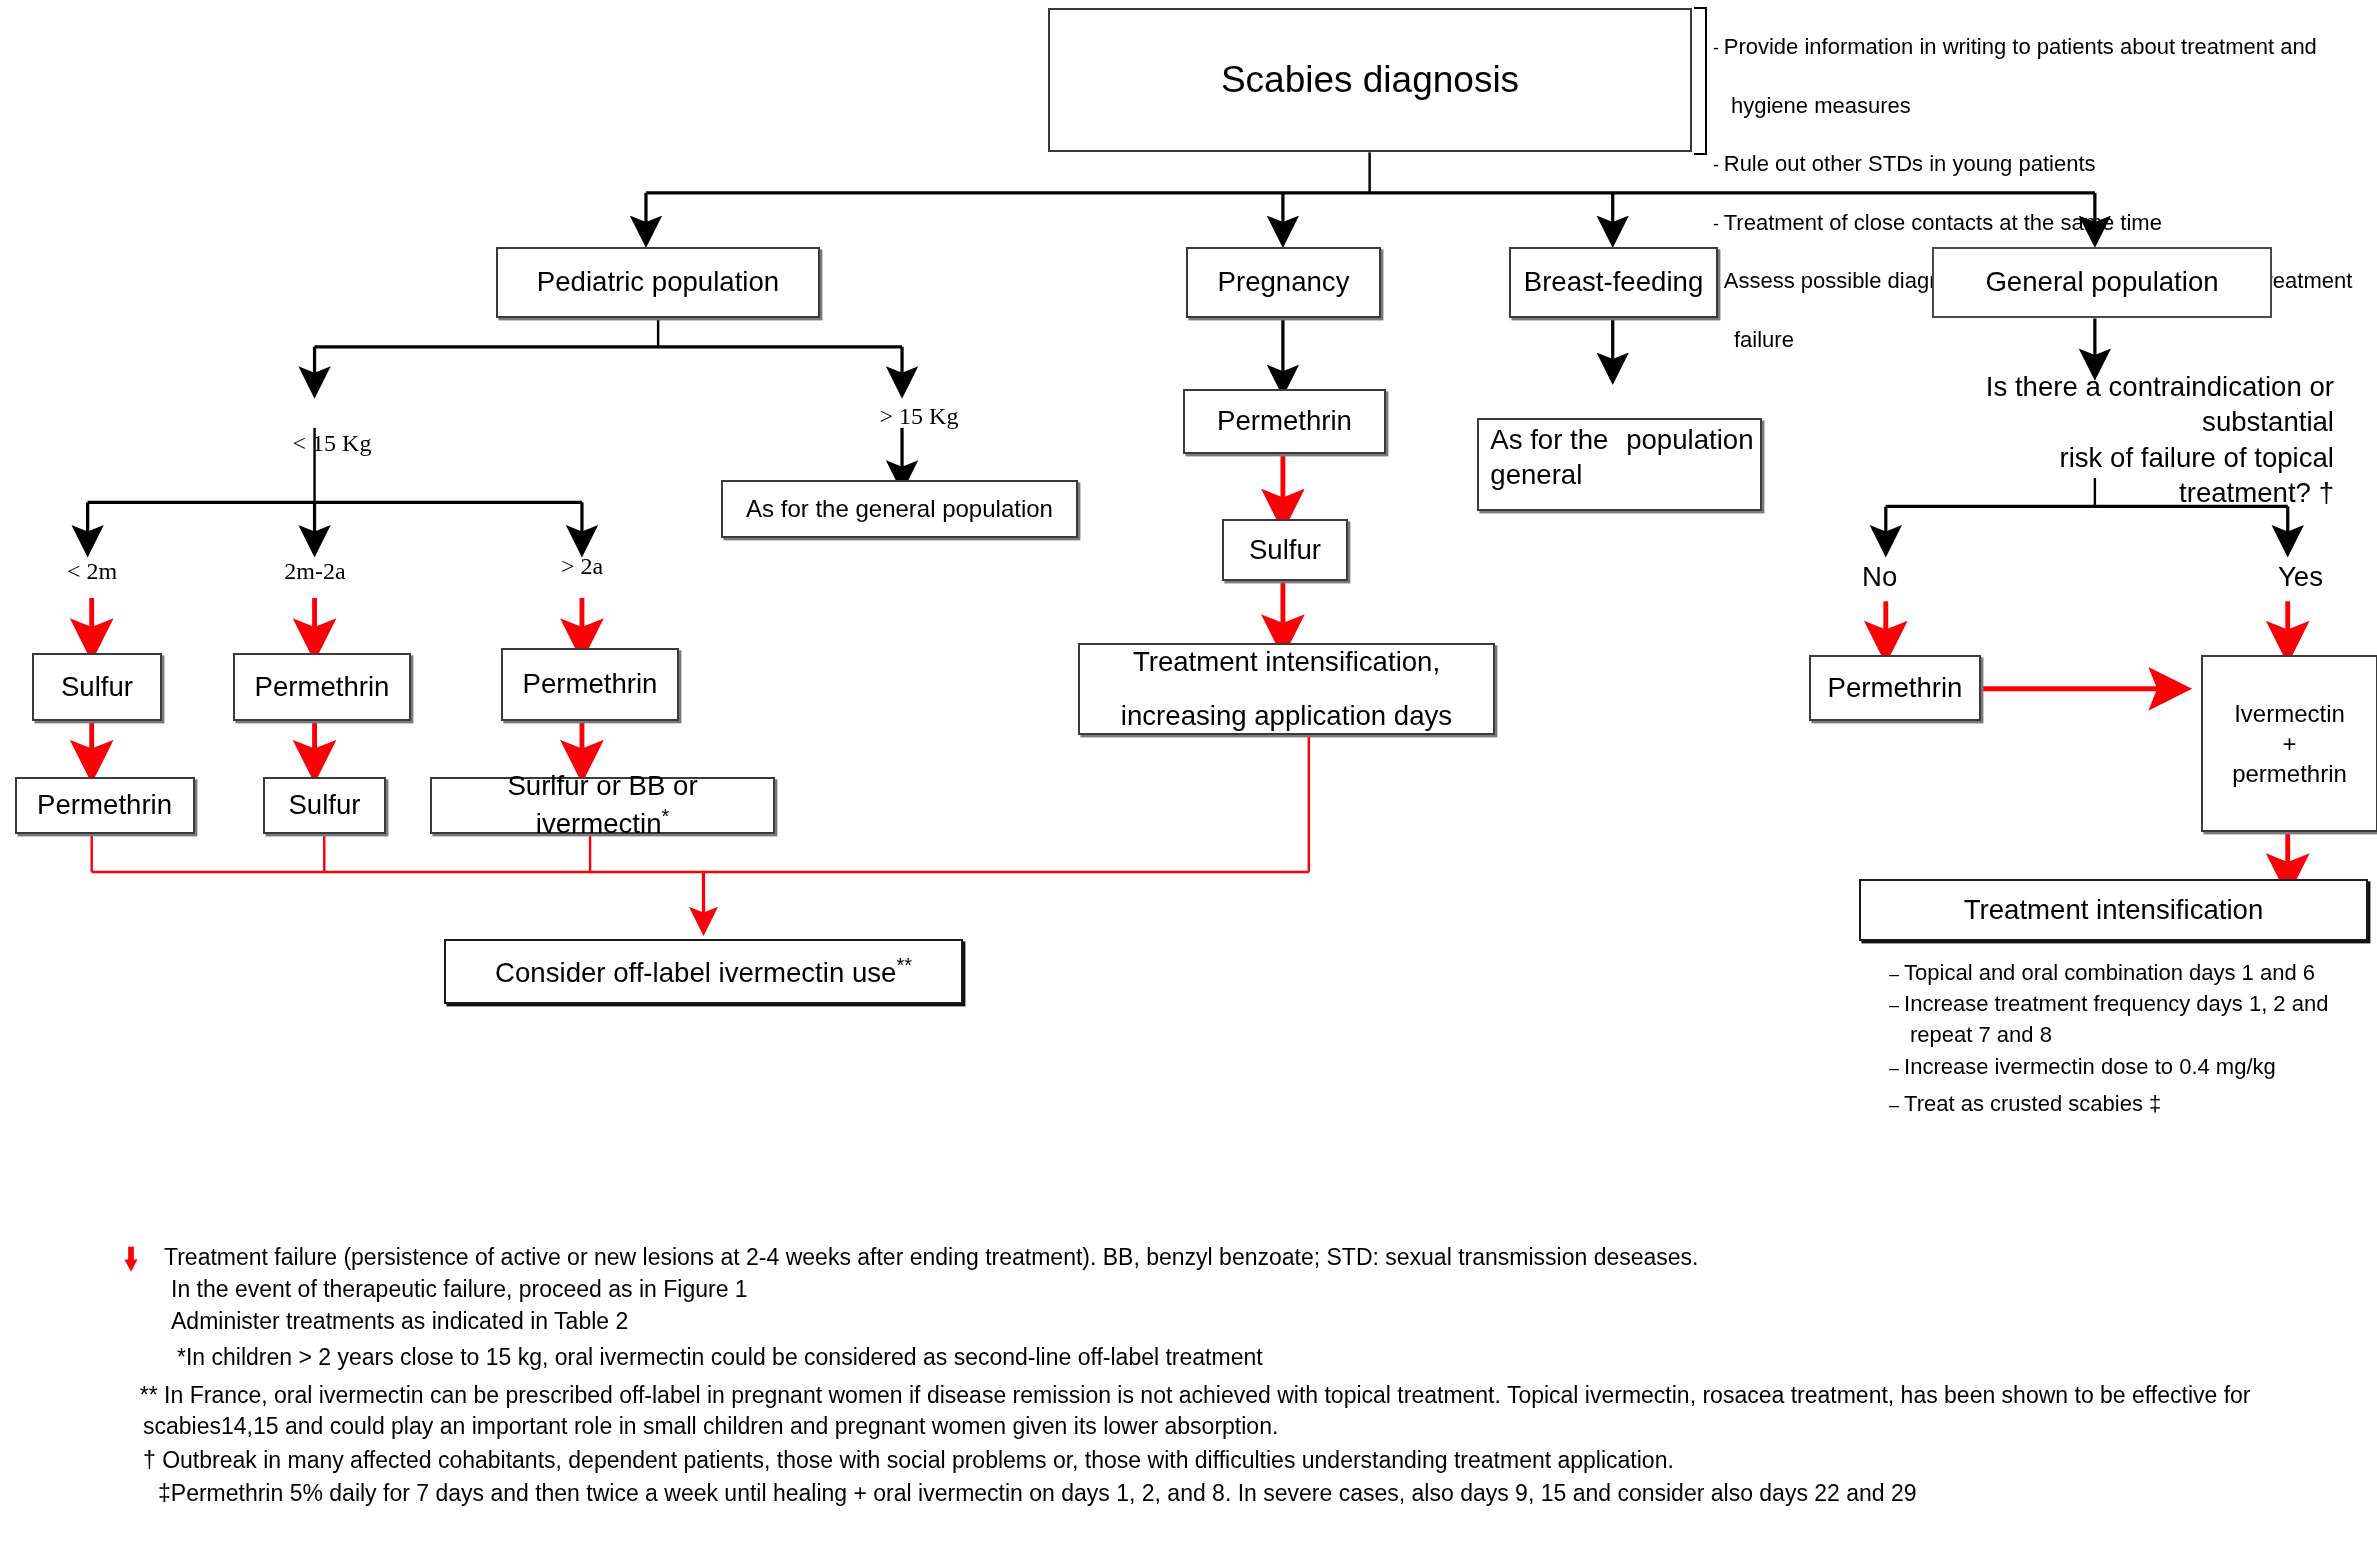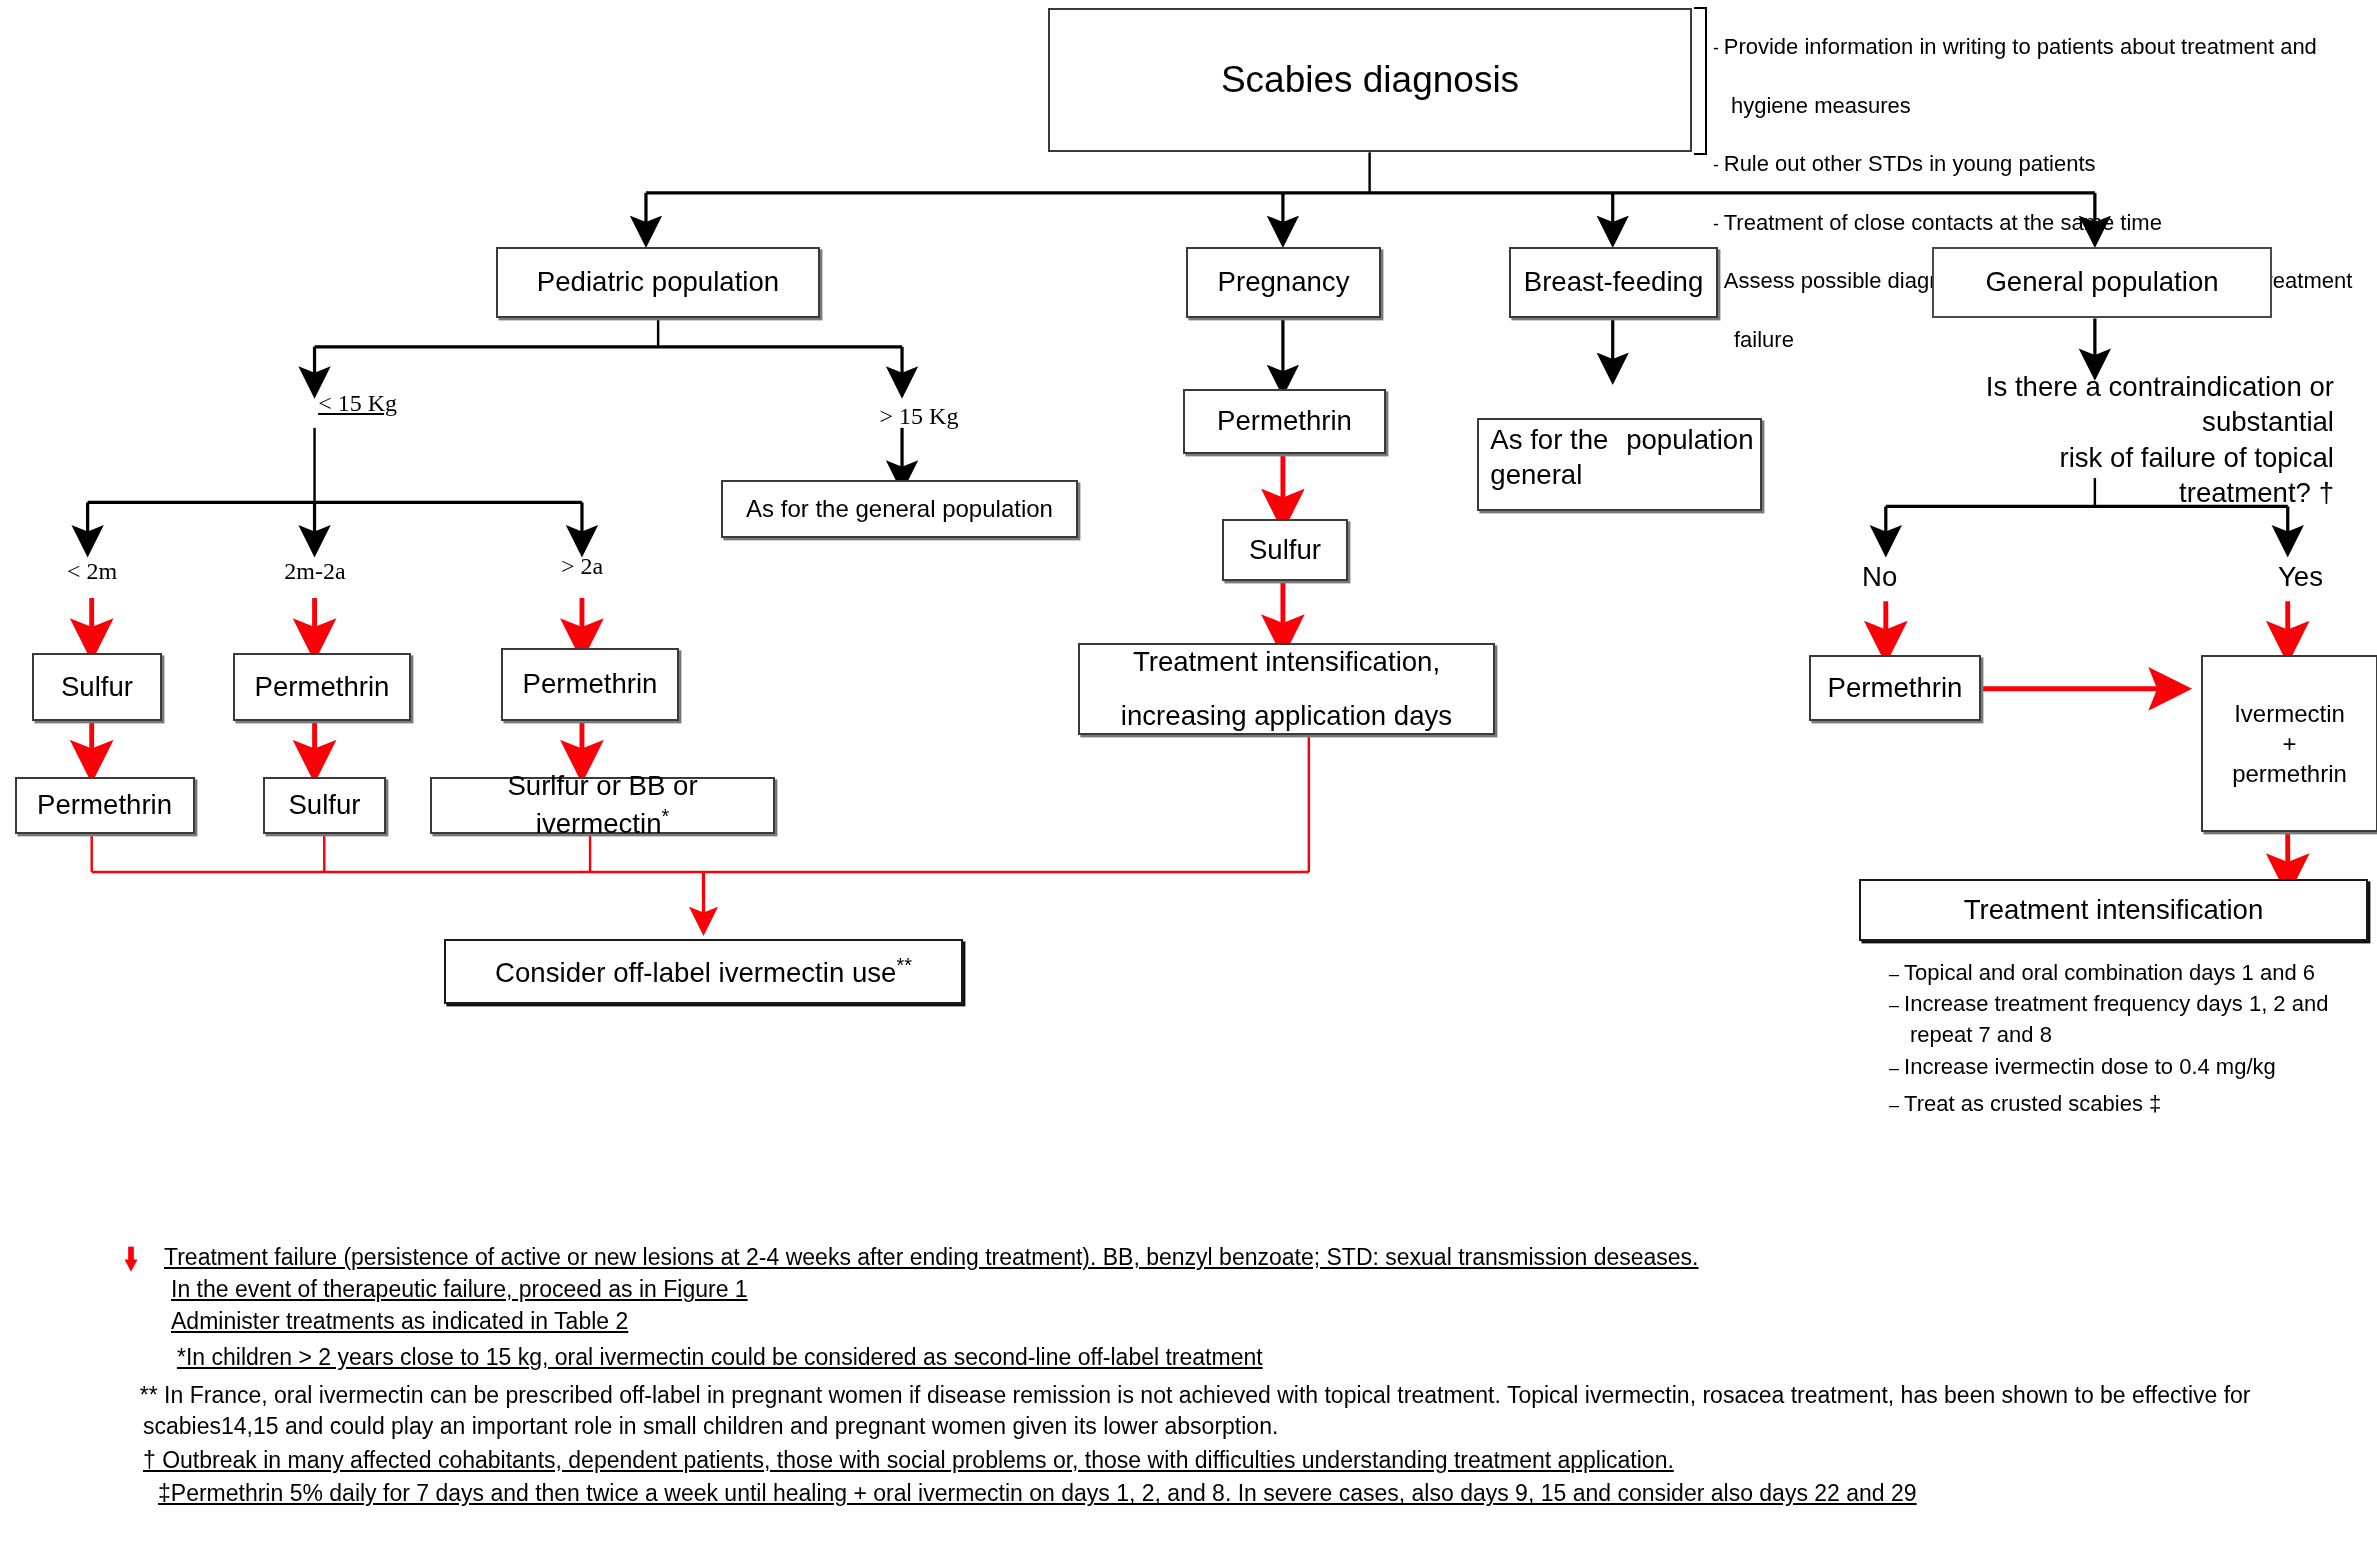--- a/index.html
+++ b/index.html
@@ -69,21 +69,21 @@
     font-size: 22px;
     line-height: 1.42;
   }
   .bullets div { white-space: nowrap; }
   .footnotes {
     position: absolute;
     font-size: 23px;
     line-height: 1.33;
     color: #000;
   }
-  .fn-line { white-space: nowrap; margin-bottom: 1.6px; text-decoration: underline; }
+  .fn-line { white-space: nowrap; margin-bottom: 1.6px; }
   .fn-wrap { white-space: normal; }
   .fn-arrow {
     position: absolute;
     left: 0; top: 3.2px;
     width: 18px; height: 27.6px;
   }
   sup { font-size: 0.72em; vertical-align: super; }
 </style>
 </head>
 <body>
@@ -167,21 +167,21 @@
     <div style="white-space:nowrap;"><span style="font-size:0.8em;">-&nbsp;</span><span>Rule out other STDs in young patients</span></div>
     <div style="white-space:nowrap;"><span style="font-size:0.8em;">-&nbsp;</span><span>Treatment of close contacts at the same time</span></div>
     <div style="white-space:nowrap;"><span style="font-size:0.8em;">-&nbsp;</span><span>Assess possible diagnoses when faced with persistent treatment</span></div>
     <div style="padding-left:21px; white-space:nowrap;"><span>failure</span></div>
   </div>
 
   <div class="node t34 shadowed" style="left:496px; top:247px; width:324px; height:71px;">
     <span>Pediatric population</span>
   </div>
 
-  <div class="plain lbl-serif" style="left:267px; top:388px; width:130px; text-align:right;text-decoration:underline;">
+  <div class="plain lbl-serif" style="left:267px; top:428px; width:130px; text-align:center;">
     <span>&lt; 15 Kg</span>
   </div>
   <div class="plain lbl-serif" style="left:854px; top:401px; width:130px; text-align:center;">
     <span>&gt; 15 Kg</span>
   </div>
 
   <div class="node t30 shadowed" style="left:721px; top:480px; width:357px; height:58px;">
     <span>As for the general population</span>
   </div>
 

